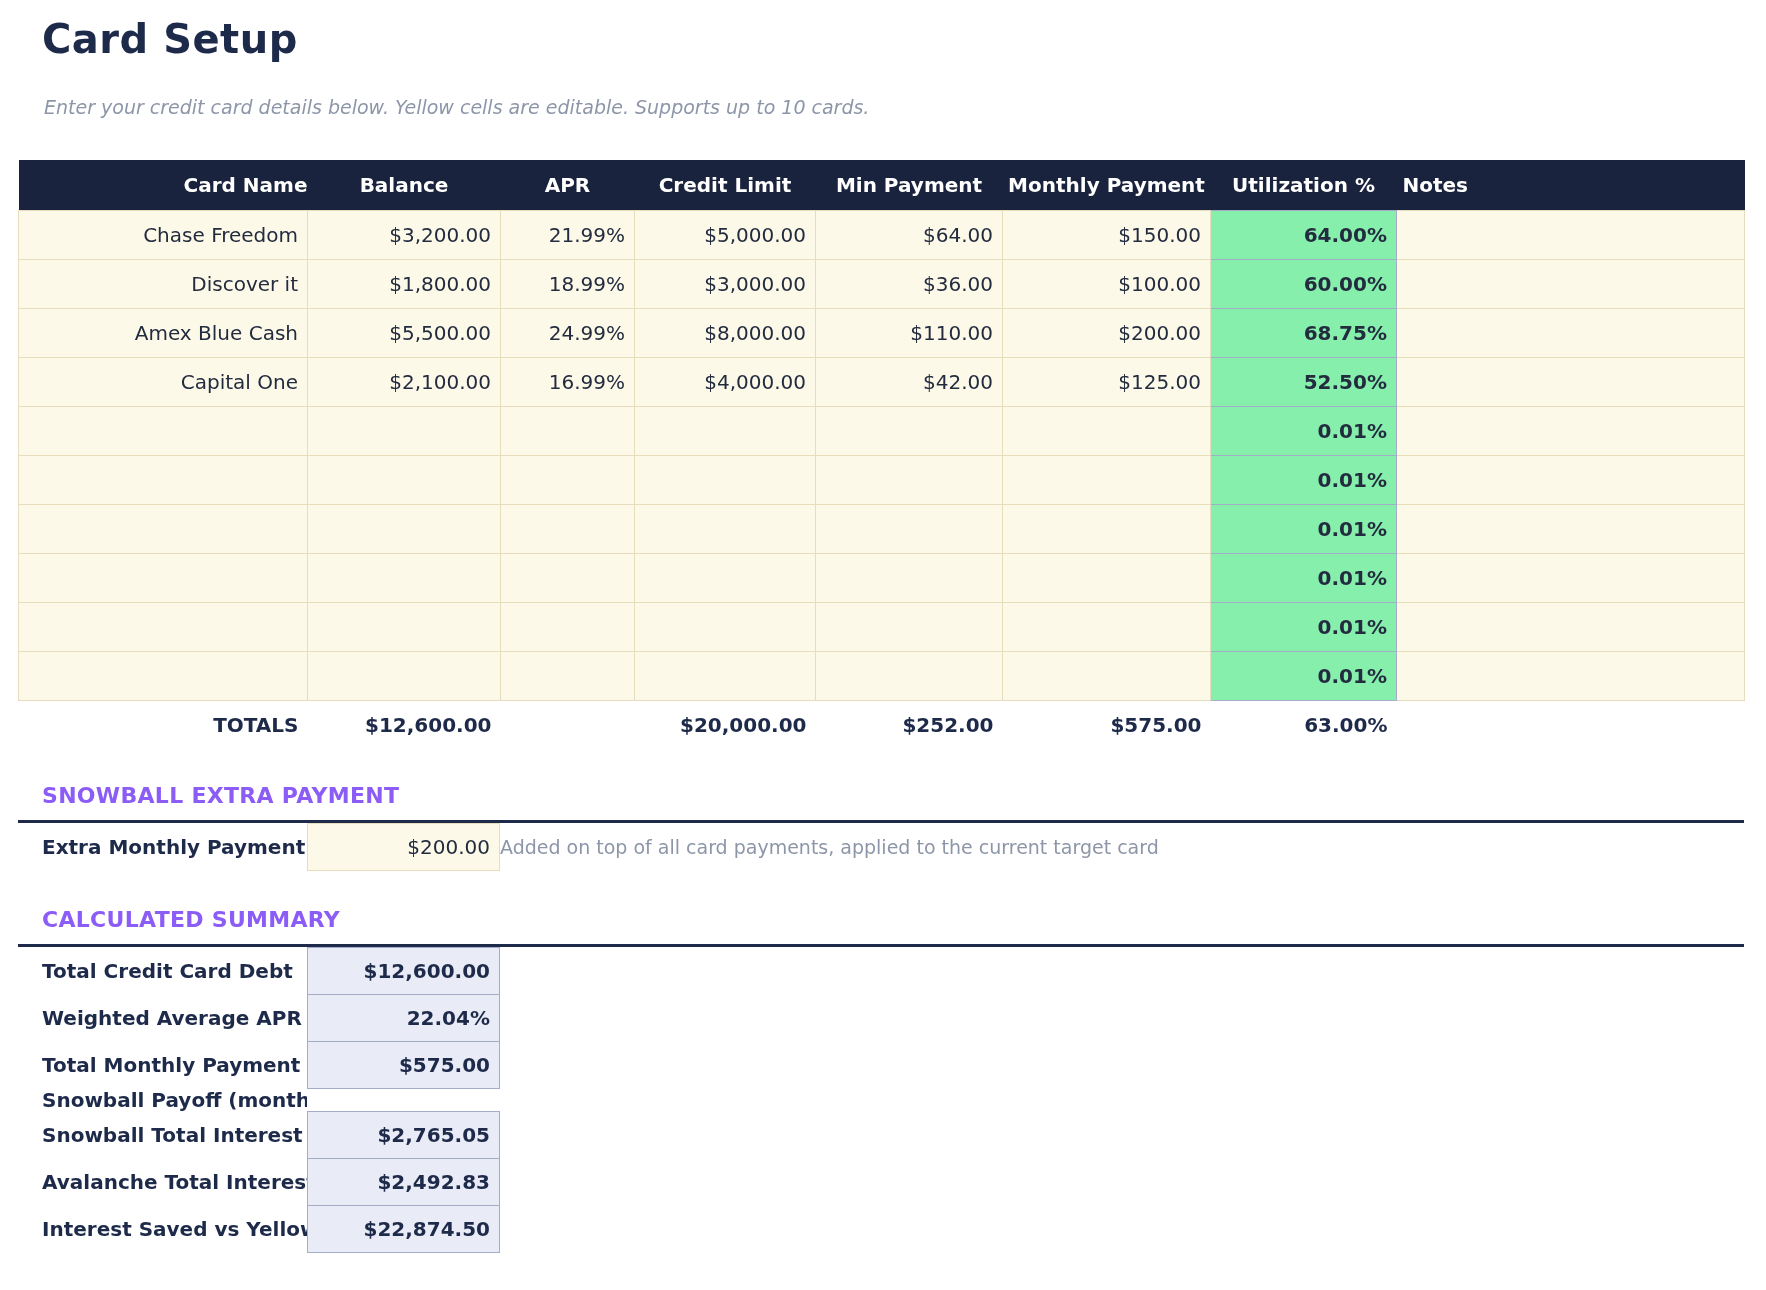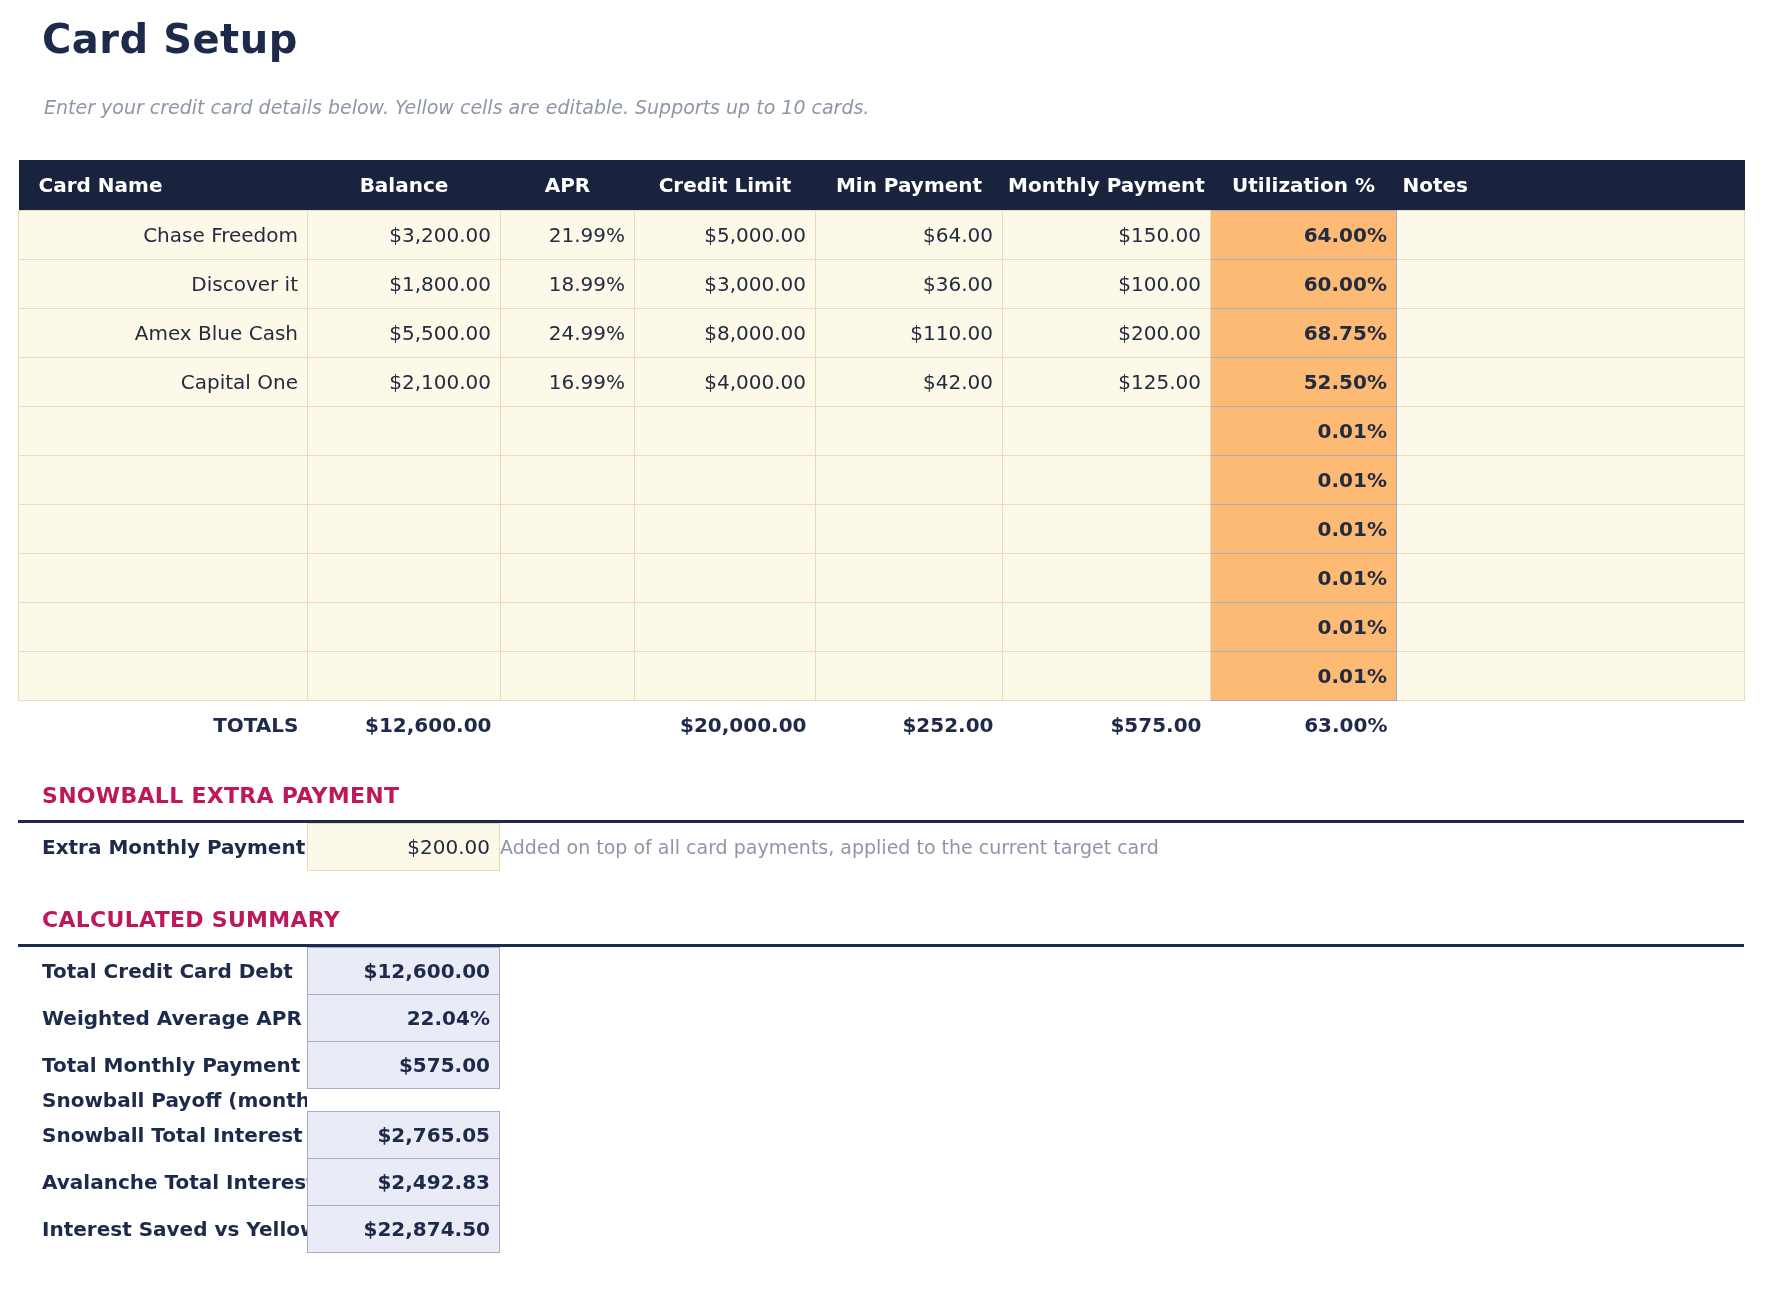--- a/index.html
+++ b/index.html
@@ -25,21 +25,21 @@
   .subtitle {
     margin: 34px 0 0 44px;
     font-size: 19px;
     font-style: italic;
     color: #8d96a8;
   }
   .section-heading {
     margin: 34px 0 0 42px;
     font-size: 22px;
     font-weight: bold;
-    color: #be185d;
+    color: #8b5cf6;
     letter-spacing: 0.3px;
   }
   .section-heading.summary-heading { margin-top: 36px; }
   .rule {
     margin: 12px 0 0 18px;
     width: 1726px;
     height: 3px;
     background: #1e2a4a;
   }
 
@@ -52,39 +52,39 @@
   }
   table.cards th {
     background: #1a233d;
     color: #ffffff;
     font-size: 20px;
     font-weight: bold;
     height: 50px;
     text-align: center;
     padding: 0;
   }
-  table.cards th.h-left { text-align: left; padding-left: 20px; }
+  table.cards th.h-left { text-align: right; padding-left: 20px; }
   table.cards th.h-notes { text-align: left; padding-left: 6px; }
   table.cards td {
     height: 48px;
     font-size: 20px;
     color: #232c3f;
     padding: 0 9px 0 0;
     text-align: right;
     overflow: hidden;
     white-space: nowrap;
   }
   td.editable {
     background: #fdf9e9;
     border: 1px solid #e5ddbb;
   }
   td.name-cell { text-align: left; padding: 0 0 0 20px; }
   td.notes-cell { padding: 0; }
   td.calc {
-    background: #fdba74;
+    background: #86efac;
     border: 1px solid #a3adc8;
     font-weight: bold;
     color: #1e2a4a;
   }
   tbody.totals td {
     background: #ffffff;
     border: none;
     font-weight: bold;
     color: #1e2a4a;
     height: 48px;

